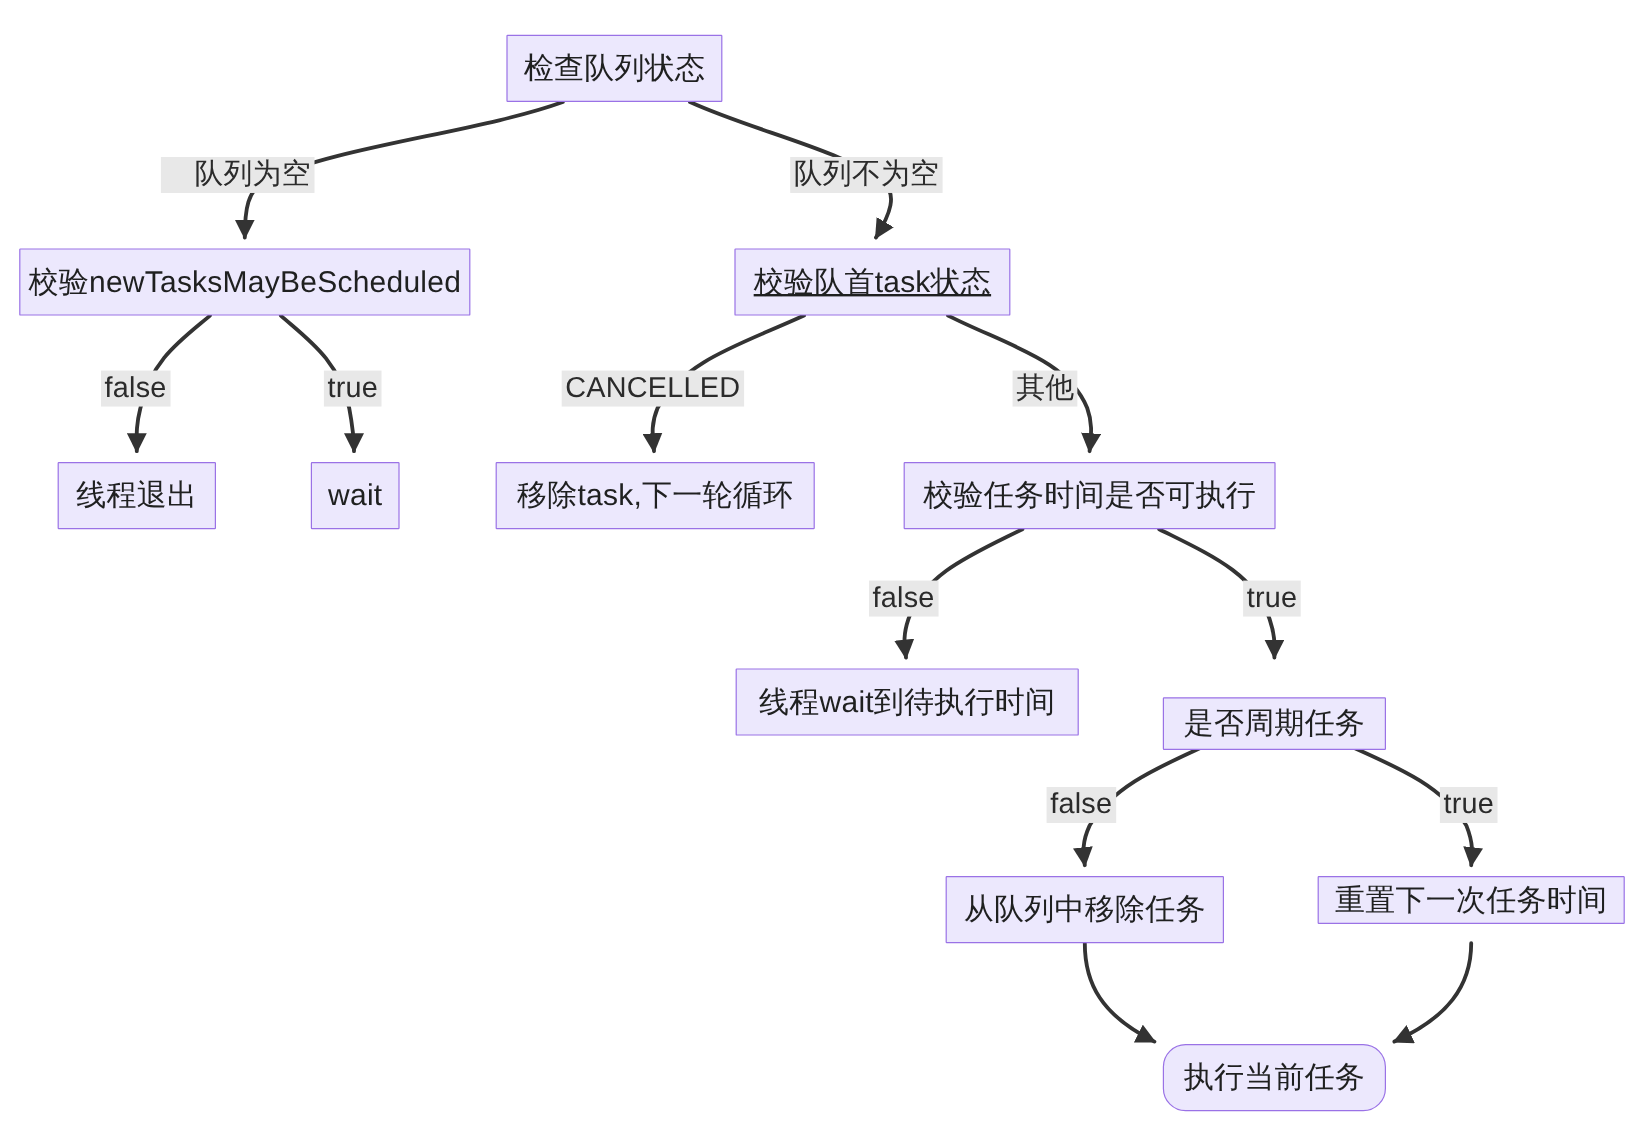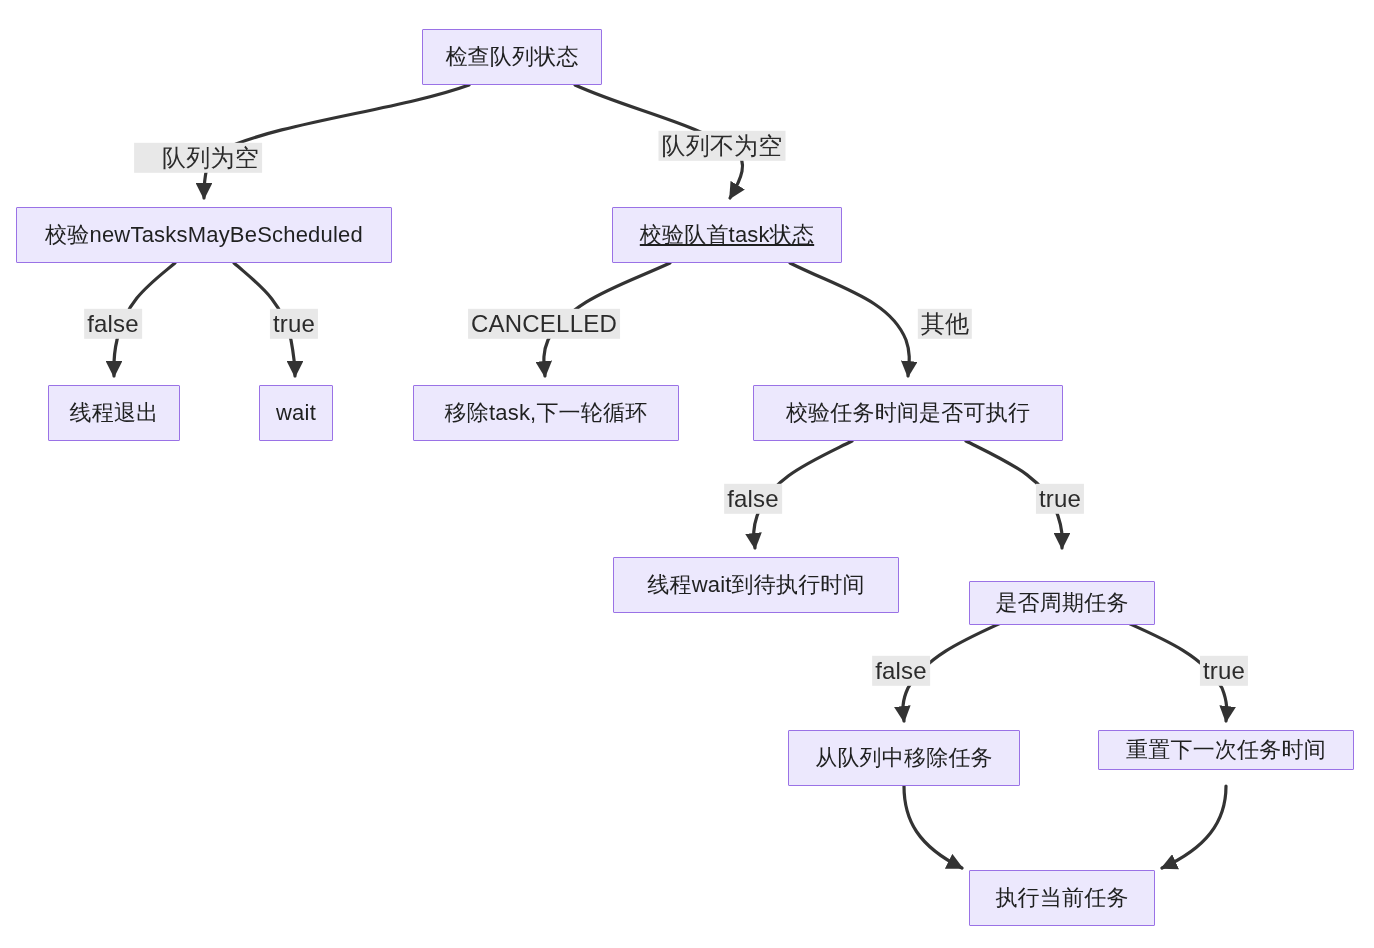--- a/index.html
+++ b/index.html
@@ -37,21 +37,21 @@
   .node {
     position: absolute;
     box-sizing: border-box;
     background: #ece8fd;
     border: 1.6px solid #9a72e6;
     border-radius: 1px;
     display: flex;
     align-items: center;
     justify-content: center;
     color: #1f2020;
-    font-size: 22px;
+    font-size: 25px;
     line-height: 1.15;
     white-space: nowrap;
     padding: 0 14px;
     letter-spacing: 0.2px;
   }
   .edge-label {
     position: absolute;
     background: #e8e8e8;
     color: #2b2b2b;
     font-size: 24px;
@@ -114,33 +114,33 @@
   <div class="node" style="left:753px; top:385px; width:310px; height:56px;">校验任务时间是否可执行</div>
 
   <div class="node" style="left:613px; top:557px; width:286px; height:56px;">线程wait到待执行时间</div>
 
   <div class="node" style="left:969px; top:581px; width:186px; height:44px;">是否周期任务</div>
 
   <div class="node" style="left:788px; top:730px; width:232px; height:56px;">从队列中移除任务</div>
 
   <div class="node" style="left:1098px; top:730px; width:256px; height:40px;">重置下一次任务时间</div>
 
-  <div class="node" style="left:969px; top:870px; width:186px; height:56px;">执行当前任务</div>
+  <div class="node" style="left:969px; top:870px; width:186px; height:56px;border-radius:19px;">执行当前任务</div>
 
-  <div class="edge-label" style="left:198px; top:158px;padding-left:28px;">队列为空</div>
+  <div class="edge-label" style="left:198px; top:146px;padding-left:28px;">队列为空</div>
 
   <div class="edge-label" style="left:722px; top:146px;text-align:right;">队列不为空</div>
 
   <div class="edge-label" style="left:113px; top:324px;">false</div>
 
   <div class="edge-label" style="left:294px; top:324px;">true</div>
 
   <div class="edge-label" style="left:544px; top:324px;">CANCELLED</div>
 
-  <div class="edge-label" style="left:945px; top:324px;">其他</div>
+  <div class="edge-label" style="left:871px; top:324px;">其他</div>
 
   <div class="edge-label" style="left:753px; top:499px;">false</div>
 
   <div class="edge-label" style="left:1060px; top:499px;">true</div>
 
   <div class="edge-label" style="left:901px; top:671px;">false</div>
 
   <div class="edge-label" style="left:1224px; top:671px;">true</div>
 
 </div>

